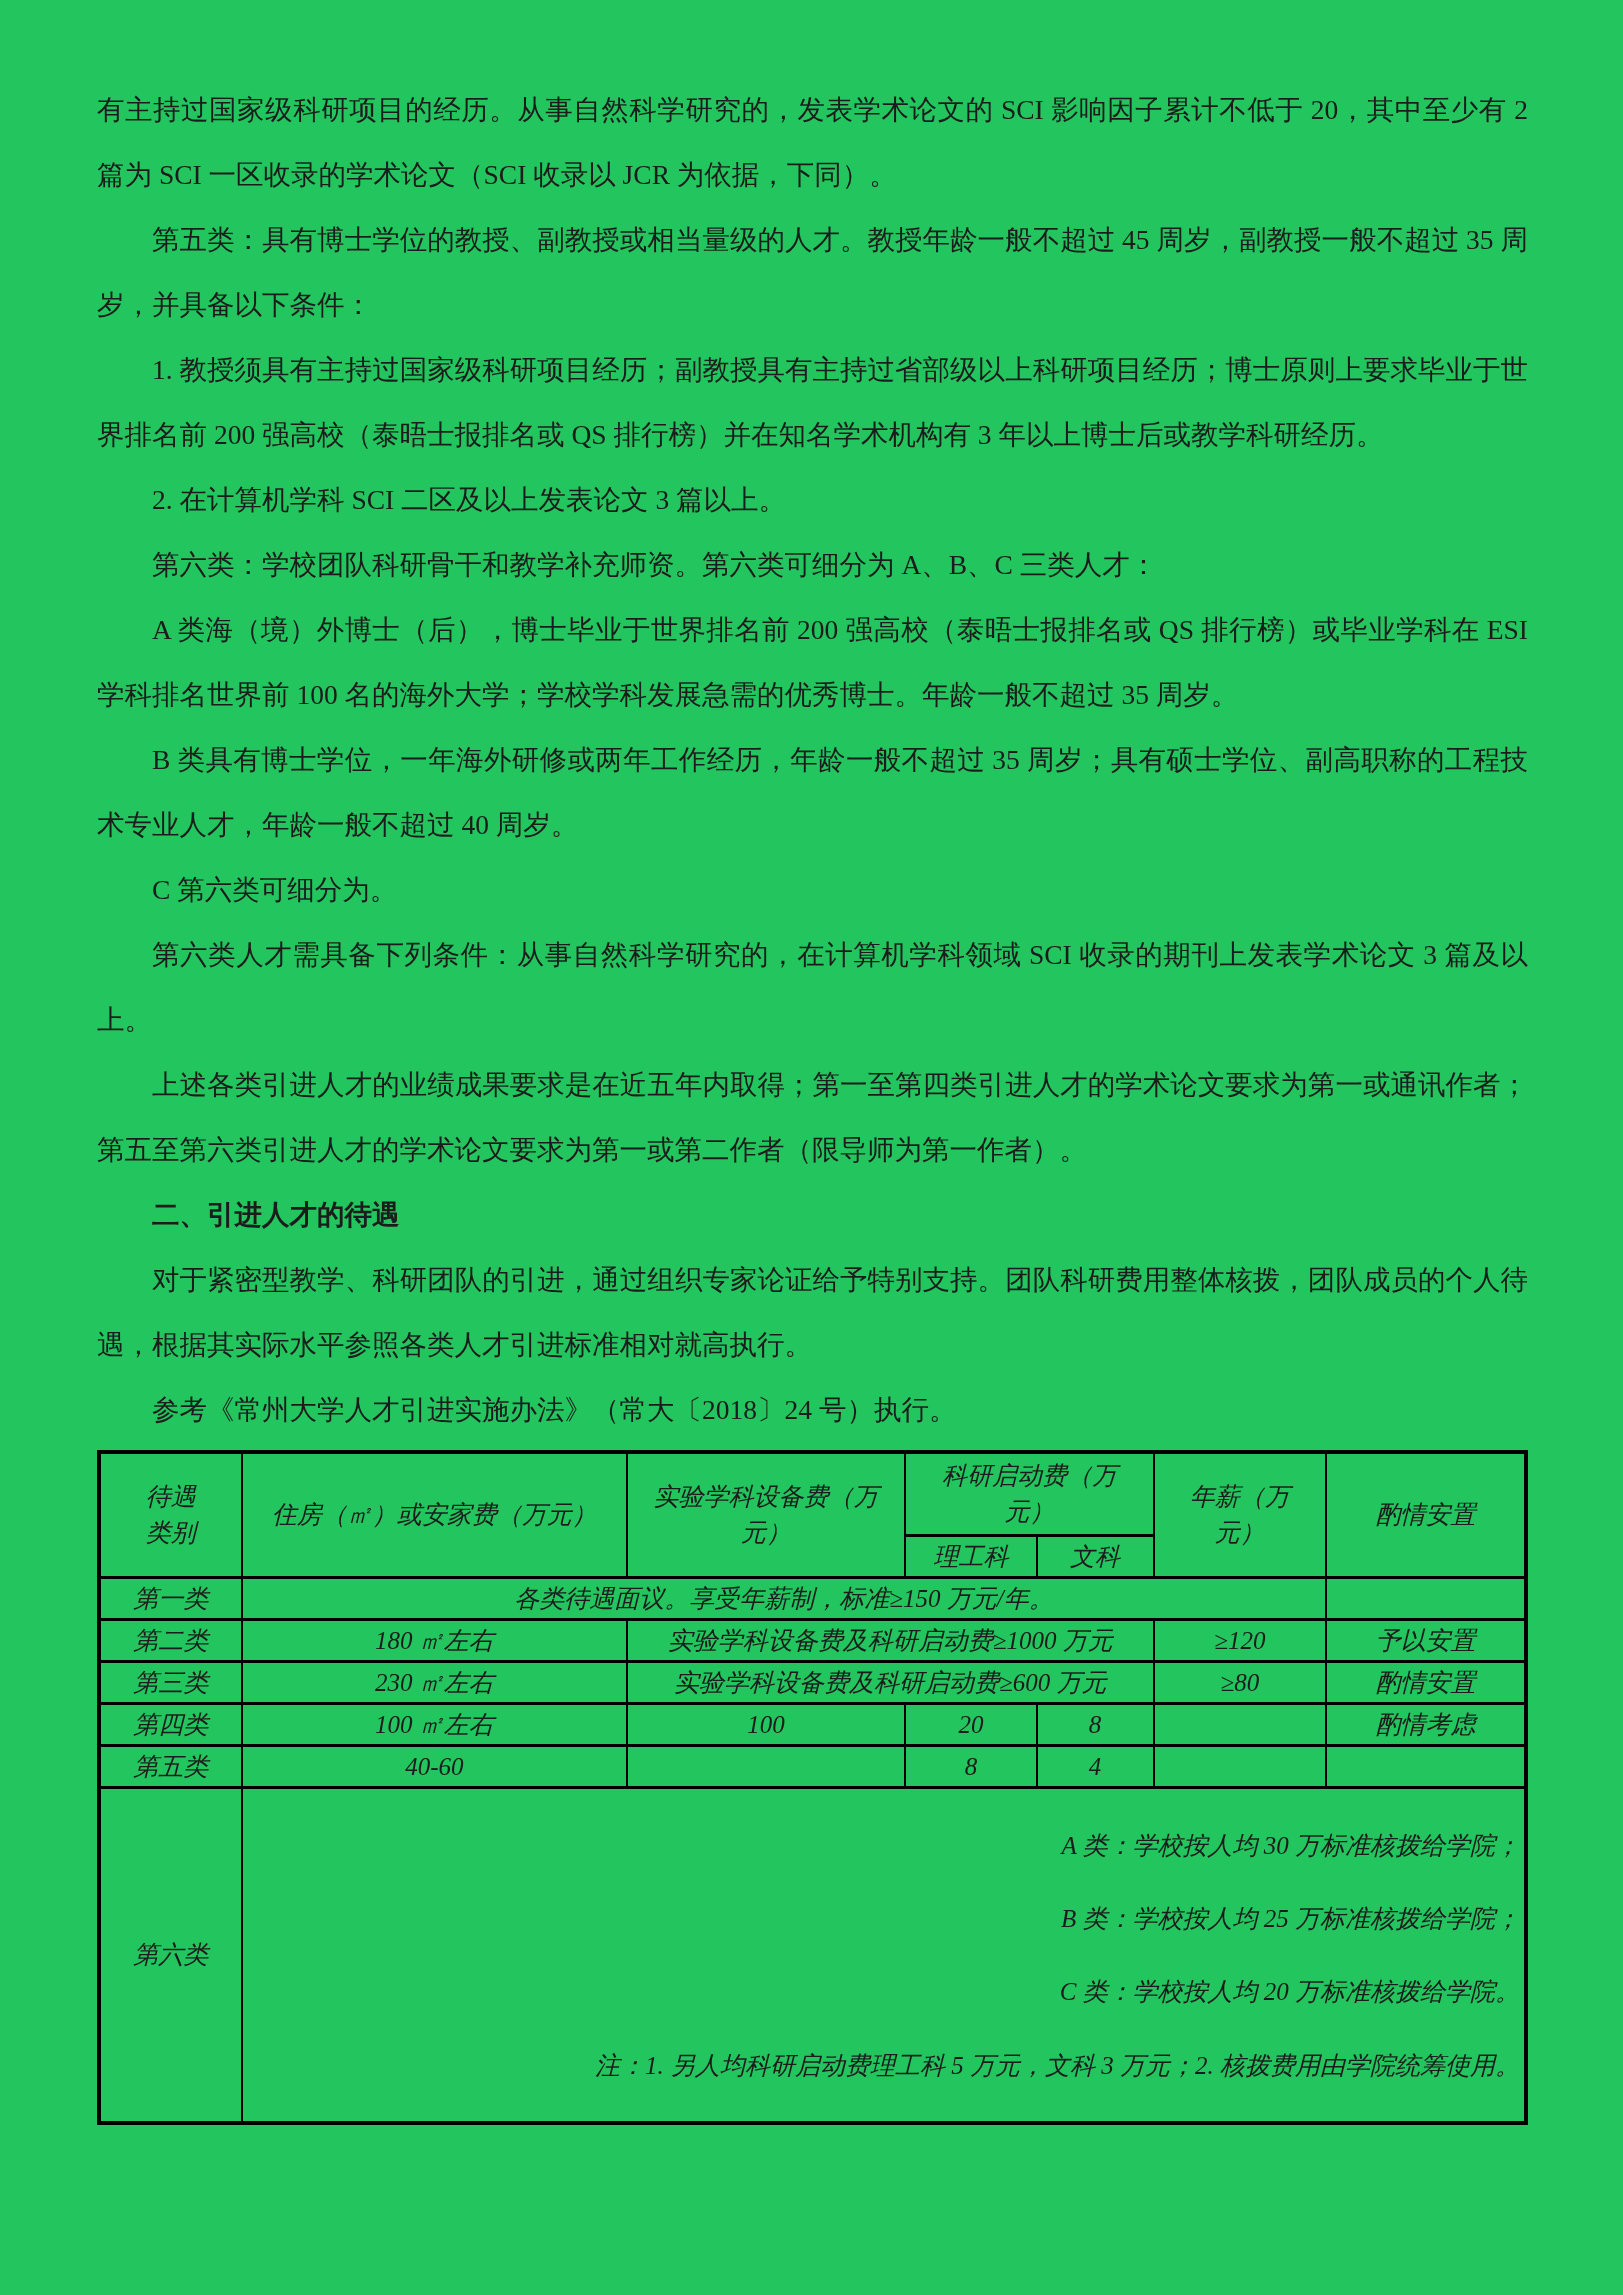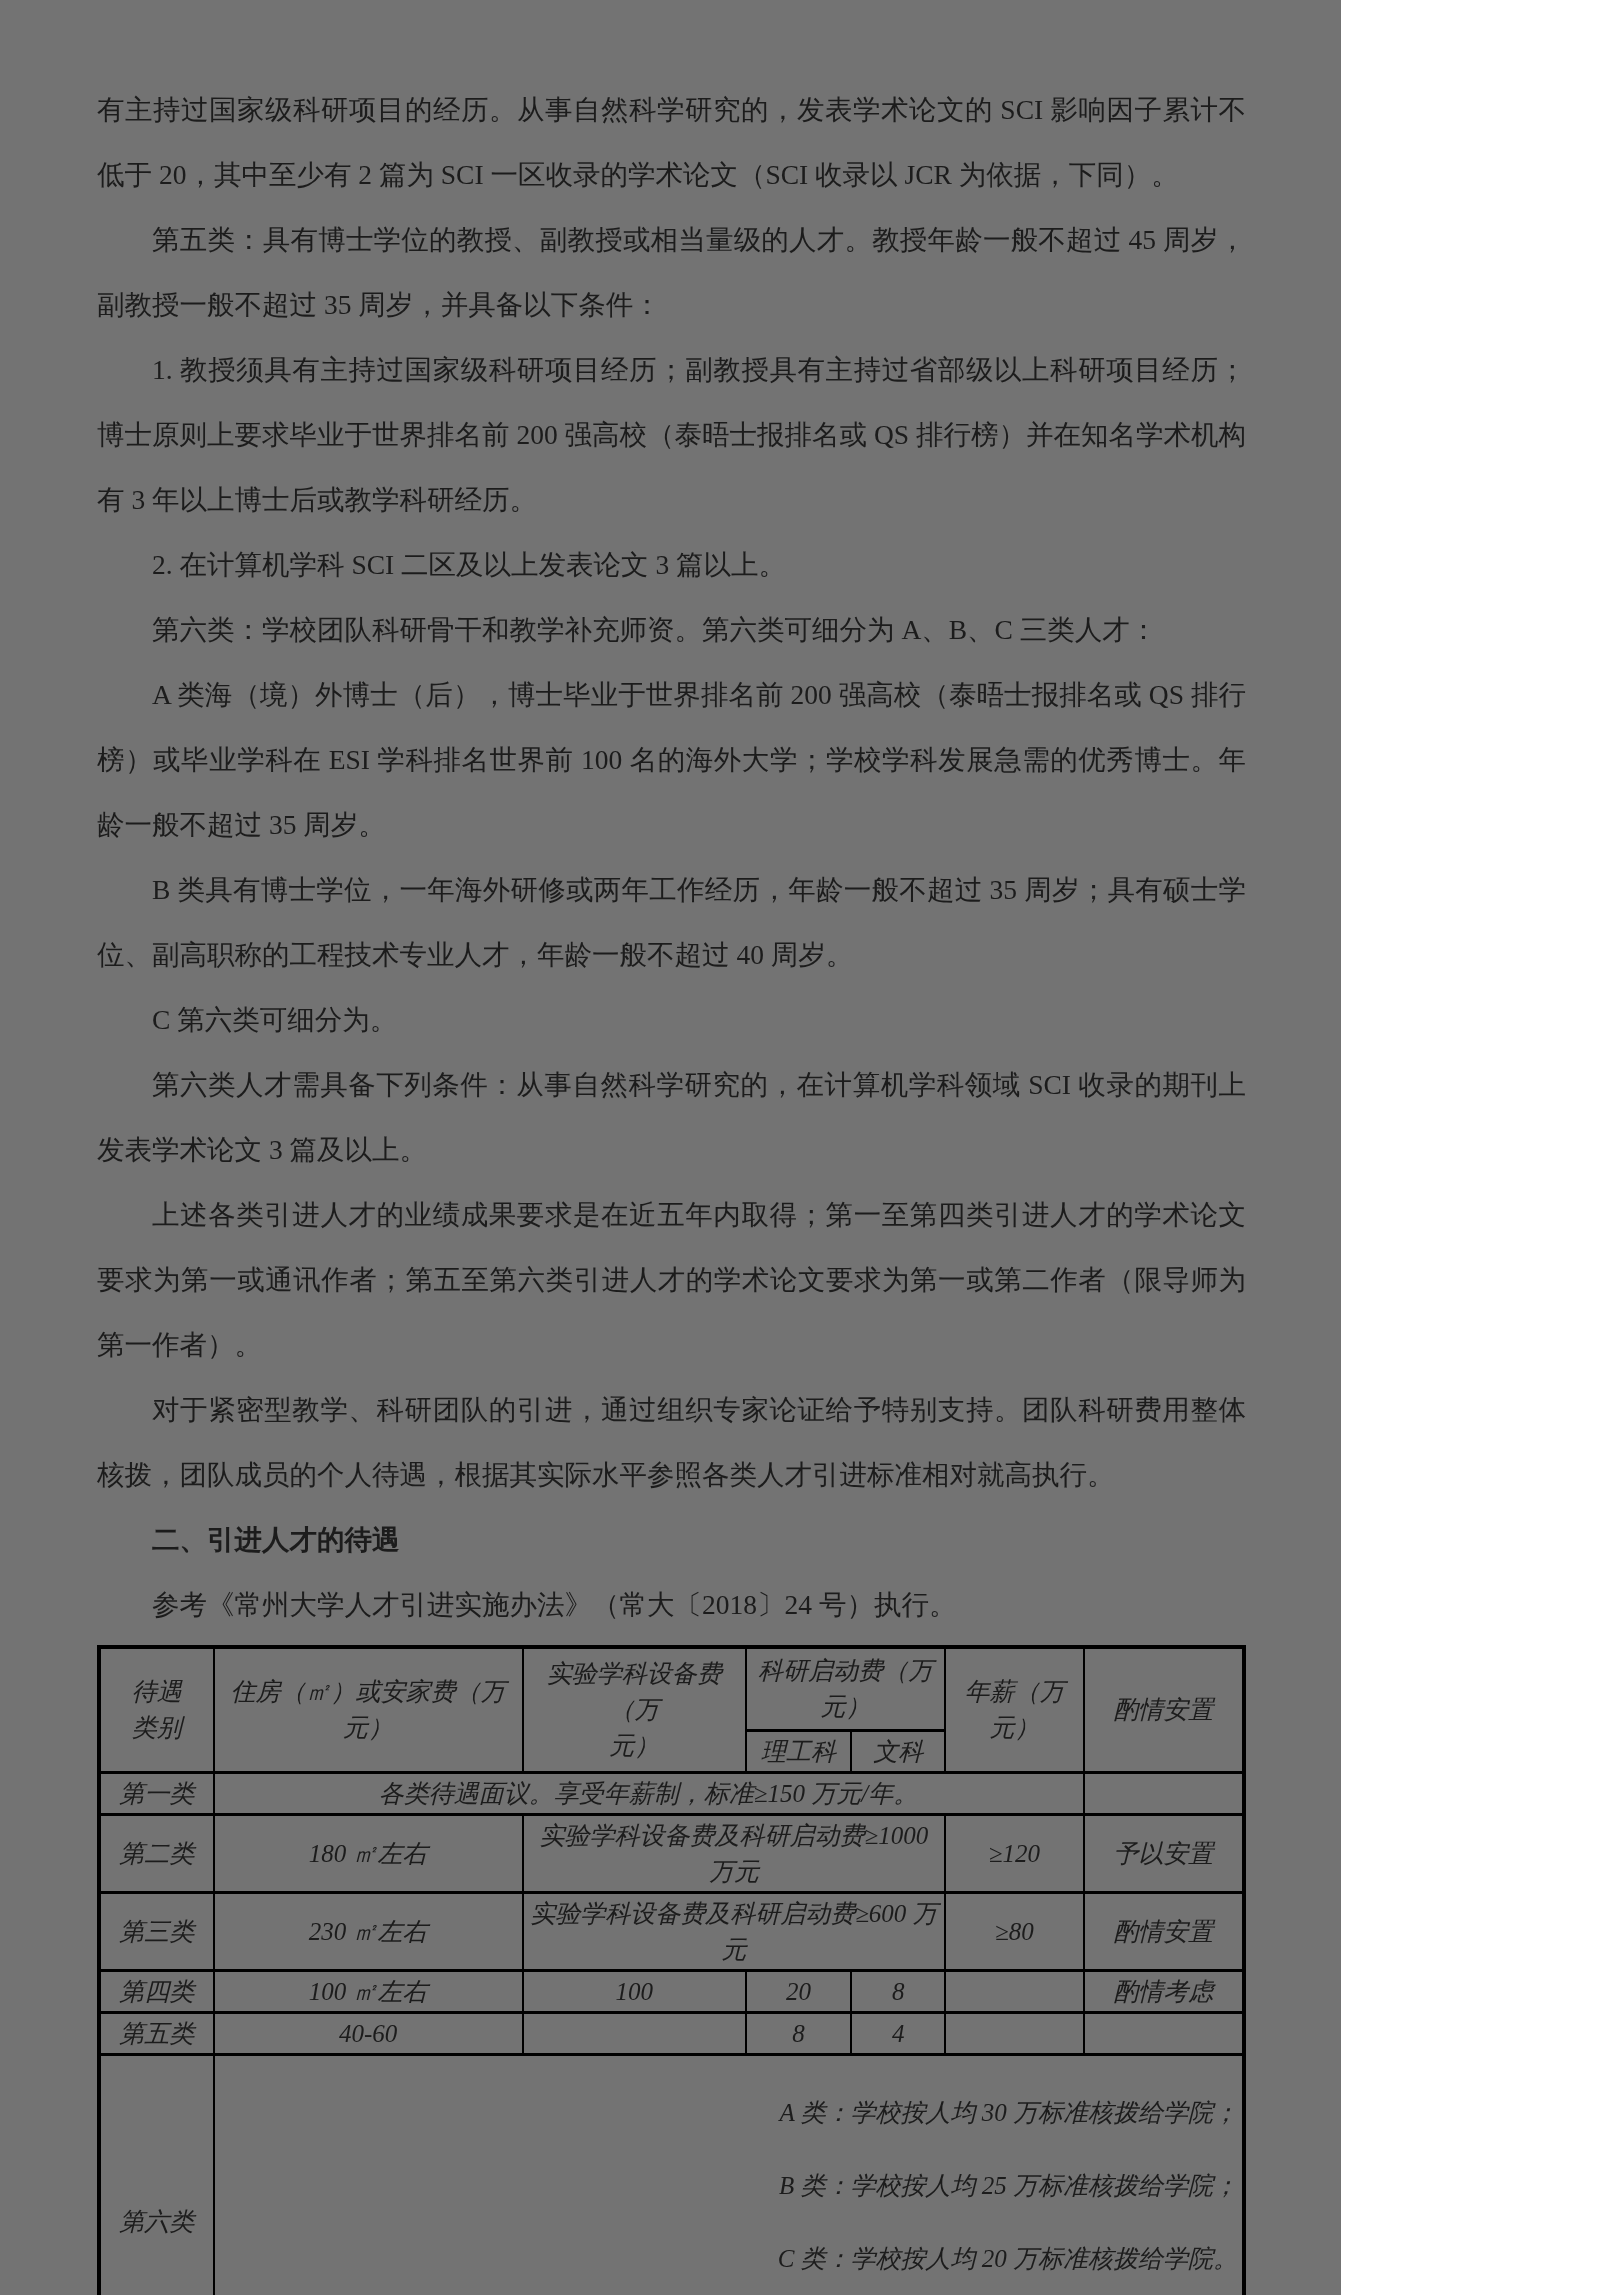--- a/index.html
+++ b/index.html
@@ -2,23 +2,23 @@
 <html style="font-size:10.5px"><head>
 <meta charset="utf-8">
 <style>
   html, body {
     margin: 0;
     padding: 0;
     background: #ffffff;
   }
   .page {
     position: relative;
-    width: 1341px;
+    width: 1623px;
     height: 2295px;
-    background: #737373;
+    background: #22c55e;
     box-sizing: border-box;
     padding: 77px 95px 0 97px;
     font-family: "Liberation Serif", "DejaVu Serif", serif;
     color: #1c1c1c;
     overflow: hidden;
   }
   p.para {
     margin: 0;
     font-size: 27.5px;
     line-height: 65px;
@@ -72,22 +72,22 @@
       <p class="para">有主持过国家级科研项目的经历。从事自然科学研究的，发表学术论文的 SCI 影响因子累计不低于 20，其中至少有 2 篇为 SCI 一区收录的学术论文（SCI 收录以 JCR 为依据，下同）。</p>
       <p class="para indent">第五类：具有博士学位的教授、副教授或相当量级的人才。教授年龄一般不超过 45 周岁，副教授一般不超过 35 周岁，并具备以下条件：</p>
       <p class="para indent">1. 教授须具有主持过国家级科研项目经历；副教授具有主持过省部级以上科研项目经历；博士原则上要求毕业于世界排名前 200 强高校（泰晤士报排名或 QS 排行榜）并在知名学术机构有 3 年以上博士后或教学科研经历。</p>
       <p class="para indent">2. 在计算机学科 SCI 二区及以上发表论文 3 篇以上。</p>
       <p class="para indent">第六类：学校团队科研骨干和教学补充师资。第六类可细分为 A、B、C 三类人才：</p>
       <p class="para indent">A 类海（境）外博士（后），博士毕业于世界排名前 200 强高校（泰晤士报排名或 QS 排行榜）或毕业学科在 ESI 学科排名世界前 100 名的海外大学；学校学科发展急需的优秀博士。年龄一般不超过 35 周岁。</p>
       <p class="para indent">B 类具有博士学位，一年海外研修或两年工作经历，年龄一般不超过 35 周岁；具有硕士学位、副高职称的工程技术专业人才，年龄一般不超过 40 周岁。</p>
       <p class="para indent">C 第六类可细分为。</p>
       <p class="para indent">第六类人才需具备下列条件：从事自然科学研究的，在计算机学科领域 SCI 收录的期刊上发表学术论文 3 篇及以上。</p>
       <p class="para indent">上述各类引进人才的业绩成果要求是在近五年内取得；第一至第四类引进人才的学术论文要求为第一或通讯作者；第五至第六类引进人才的学术论文要求为第一或第二作者（限导师为第一作者）。</p>
+      <p class="para indent heading">二、引进人才的待遇</p>
       <p class="para indent">对于紧密型教学、科研团队的引进，通过组织专家论证给予特别支持。团队科研费用整体核拨，团队成员的个人待遇，根据其实际水平参照各类人才引进标准相对就高执行。</p>
-      <p class="para indent heading">二、引进人才的待遇</p>
       <p class="para indent">参考《常州大学人才引进实施办法》（常大〔2018〕24 号）执行。</p>
     </div>
 
   <table class="benefits">
     <colgroup>
       <col style="width:10%">
       <col style="width:27%">
       <col style="width:19.5%">
       <col style="width:9.2%">
       <col style="width:8.2%">

